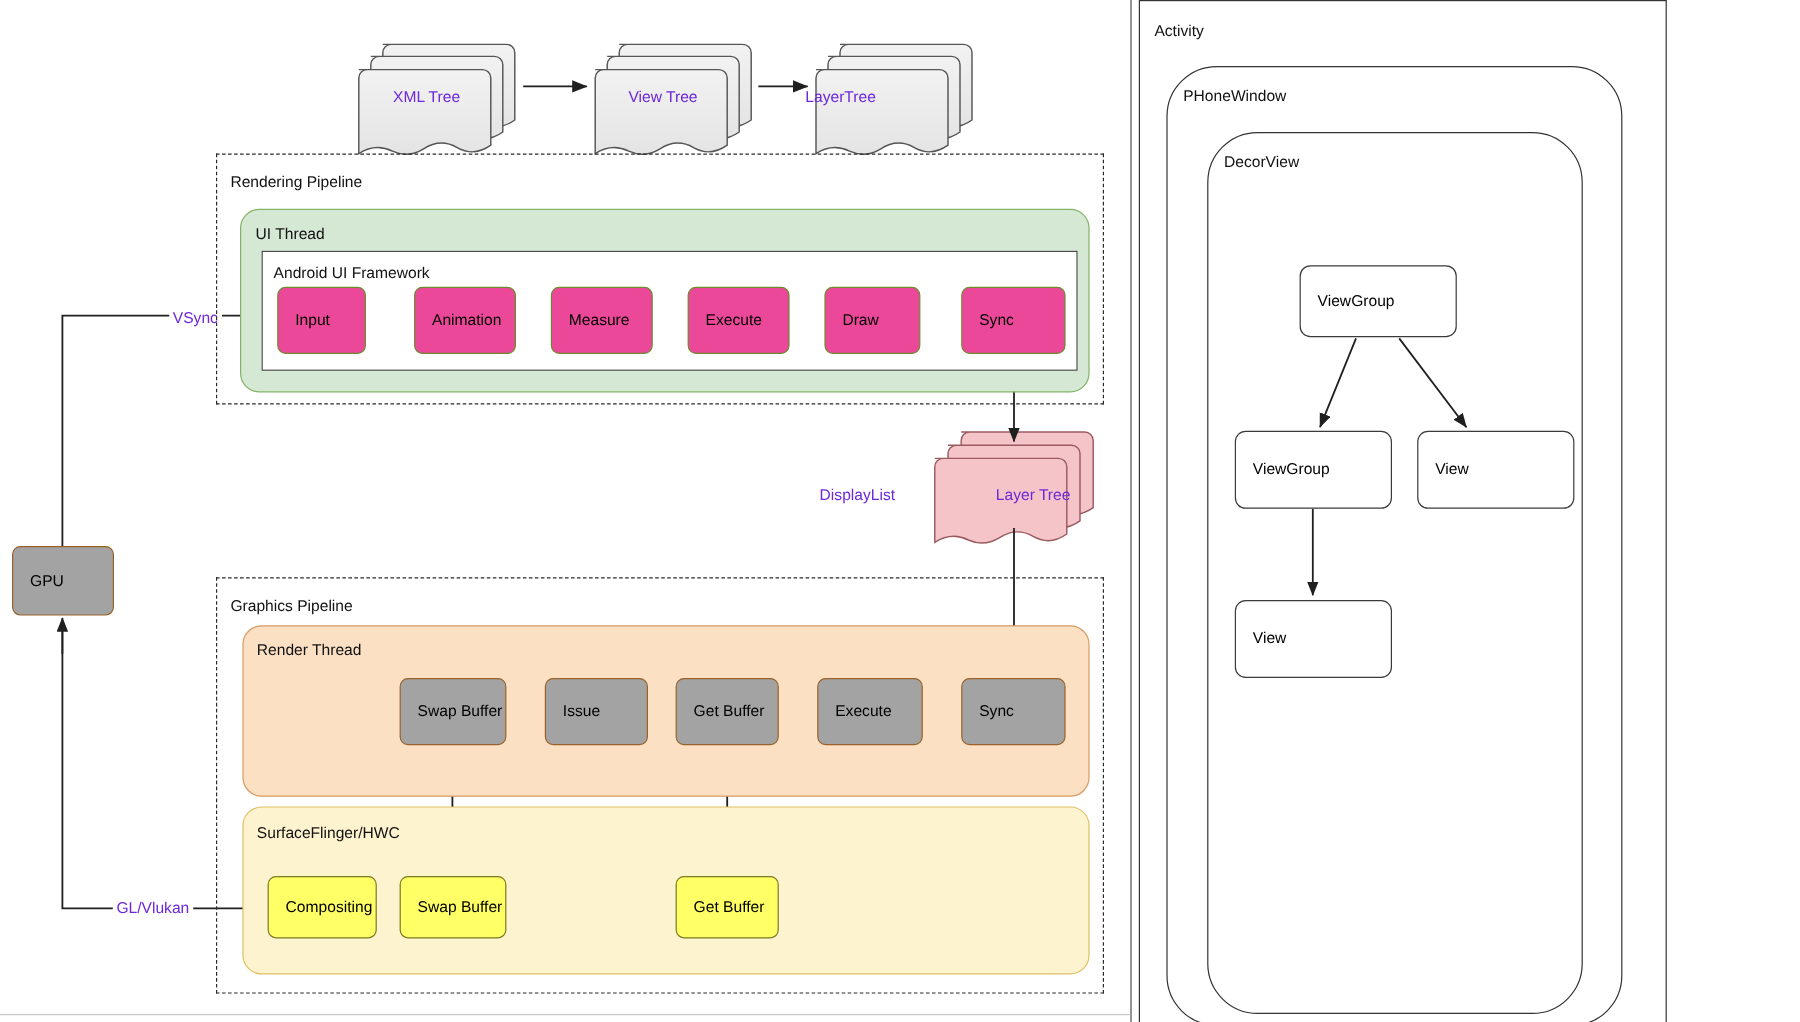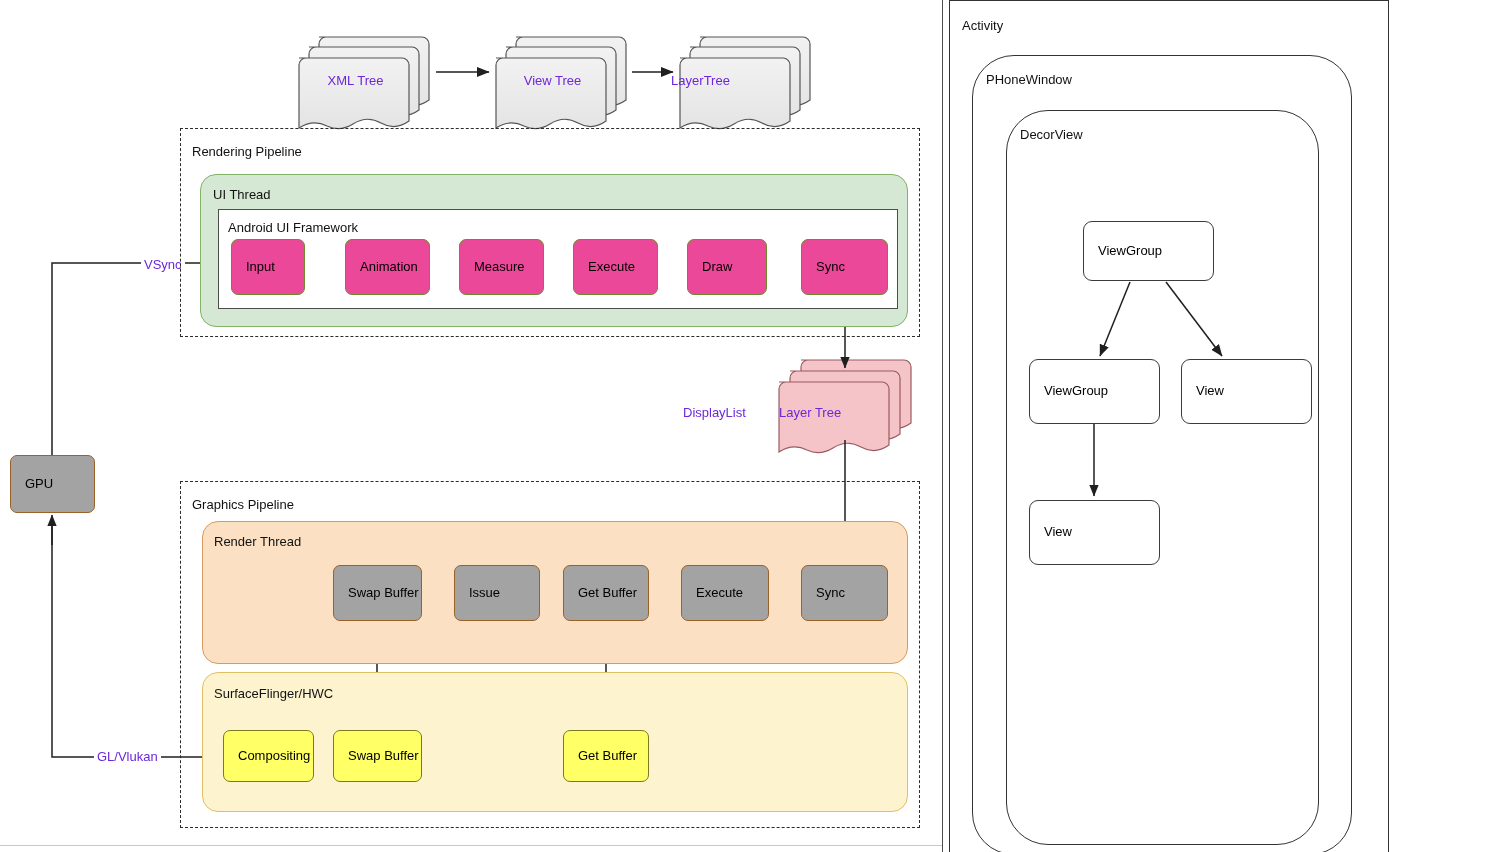--- a/index.html
+++ b/index.html
@@ -188,21 +188,21 @@
     <span>Execute</span>
     </div>
   <div class="node green" style="left:687px;top:239px;width:80px;height:56px;">
     <span>Draw</span>
     </div>
   <div class="node green" style="left:801px;top:239px;width:87px;height:56px;">
     <span>Sync</span>
     </div>
 
   <div class="freelabel" style="left:683px;top:405px;">DisplayList</div>
-  <div class="freelabel" style="left:779px;top:405px;width:113px;text-align:left;">Layer Tree</div>
+  <div class="freelabel" style="left:779px;top:405px;width:113px;text-align:right;">Layer Tree</div>
 
   <div class="dashed-group" style="left:180px;top:481px;width:740px;height:347px;"></div>
   <div class="glabel" style="left:192px;top:497px;">Graphics Pipeline</div>
 
   <div class="round-group orange" style="left:202px;top:521px;width:706px;height:143px;"></div>
   <div class="glabel" style="left:214px;top:534px;">Render Thread</div>
 
   <div class="node orange" style="left:333px;top:565px;width:89px;height:56px;">
     <span>Swap Buffer</span>
     </div>

